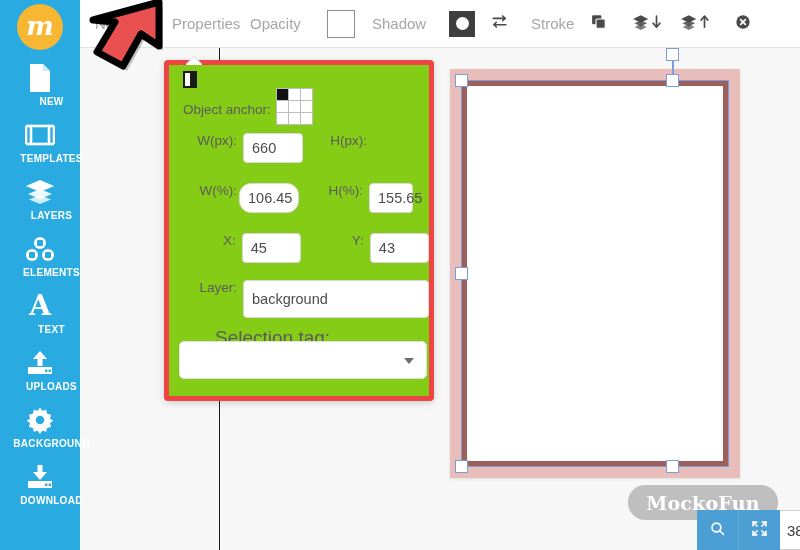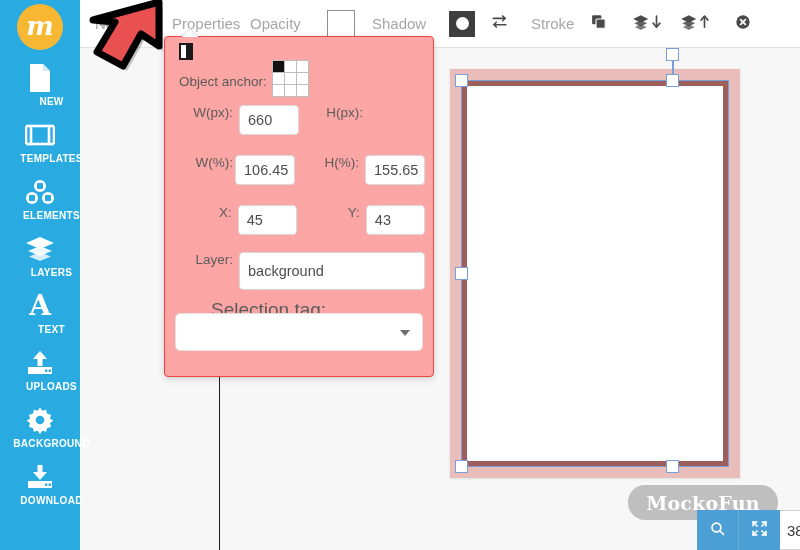--- a/index.html
+++ b/index.html
@@ -101,24 +101,24 @@
     font-weight: bold;
     letter-spacing: .3px;
     margin-top: 3px;
     white-space: nowrap;
     padding-left: 23px;
   }
 
   
   .panel {
     position: absolute;
-    left: 164px; top: 36px;
+    left: 164px; top: 60px;
     width: 270px; height: 341px;
-    background: #fca5a5;
-    border: 1px solid #ef4444;
+    background: #84cc16;
+    border: 5px solid #ef4444;
     border-radius: 4px;
     box-shadow: 0 2px 7px rgba(0,0,0,.16);
     z-index: 25;
     box-sizing: border-box;
   }
   .panel-arrow {
     position: absolute;
     left: 17px; top: -9px;
     width: 16px; height: 9px;
     overflow: hidden;
@@ -494,23 +494,23 @@
     </div>
 
     <div class="field-row" style="top:68px;">
       <div class="fl" style="width:58px;">W(px):</div>
       <div class="inp" style="width:60px; margin-left:6px;">660</div>
       <div class="fl" style="width:52px; margin-left:12px;">H(px):</div>
     </div>
 
     <div class="field-row" style="top:118px;">
       <div class="fl" style="width:58px;">W(%):</div>
-      <div class="inp" style="width:60px; margin-left:2px;">106.45</div>
+      <div class="inp" style="width:60px; margin-left:2px;border-radius:12px;">106.45</div>
       <div class="fl" style="width:52px; margin-left:12px;">H(%):</div>
-      <div class="inp" style="width:60px; margin-left:6px;">155.65</div>
+      <div class="inp" style="width:44px; margin-left:6px;">155.65</div>
     </div>
 
     <div class="field-row" style="top:168px;">
       <div class="fl" style="width:58px;">X:</div>
       <div class="inp" style="width:60px; margin-left:6px;">45</div>
       <div class="fl" style="width:52px; margin-left:12px;">Y:</div>
       <div class="inp" style="width:60px; margin-left:6px;">43</div>
     </div>
 
     <div class="field-row" style="top:215px;">
@@ -550,40 +550,40 @@
           <line x1="1" y1="23" x2="6" y2="23"></line>
             <line x1="24" y1="23" x2="29" y2="23"></line>
         </svg>
       </div>
       <div class="side-txt">TEMPLATES</div>
     </div>
 
     <div class="side-item">
       <div class="side-ico">
         <svg width="30" height="26" viewBox="0 0 30 26" fill="#ffffff">
+          <polygon points="15,1 29,7 15,13 1,7"></polygon>
+          <polygon points="15,10 27,15 15,20 3,15" opacity=".9"></polygon>
+          <polygon points="15,16 26,20.5 15,25 4,20.5" opacity=".78"></polygon>
+        </svg>
+      </div>
+      <div class="side-txt">LAYERS</div>
+    </div>
+
+    <div class="side-item">
+      <div class="side-ico">
+        <svg width="30" height="26" viewBox="0 0 30 26" fill="#ffffff">
           <circle cx="15" cy="7" r="6"></circle>
           <circle cx="7" cy="19" r="6"></circle>
           <circle cx="23" cy="19" r="6"></circle>
           <rect x="12" y="4" width="6" height="6" rx="1" fill="#29abe2"></rect>
           <rect x="4" y="16" width="6" height="6" rx="1" fill="#29abe2"></rect>
           <rect x="20" y="16" width="6" height="6" rx="1" fill="#29abe2"></rect>
         </svg>
       </div>
       <div class="side-txt">ELEMENTS</div>
-    </div>
-
-    <div class="side-item">
-      <div class="side-ico">
-        <svg width="30" height="26" viewBox="0 0 30 26" fill="#ffffff">
-          <polygon points="15,1 29,7 15,13 1,7"></polygon>
-          <polygon points="15,10 27,15 15,20 3,15" opacity=".9"></polygon>
-          <polygon points="15,16 26,20.5 15,25 4,20.5" opacity=".78"></polygon>
-        </svg>
-      </div>
-      <div class="side-txt">LAYERS</div>
     </div>
 
     <div class="side-item">
       <div class="side-ico">
         <span style="font-family:'DejaVu Serif',serif; font-weight:bold; font-size:28px; color:#fff; line-height:1;">A</span>
       </div>
       <div class="side-txt">TEXT</div>
     </div>
 
     <div class="side-item">

